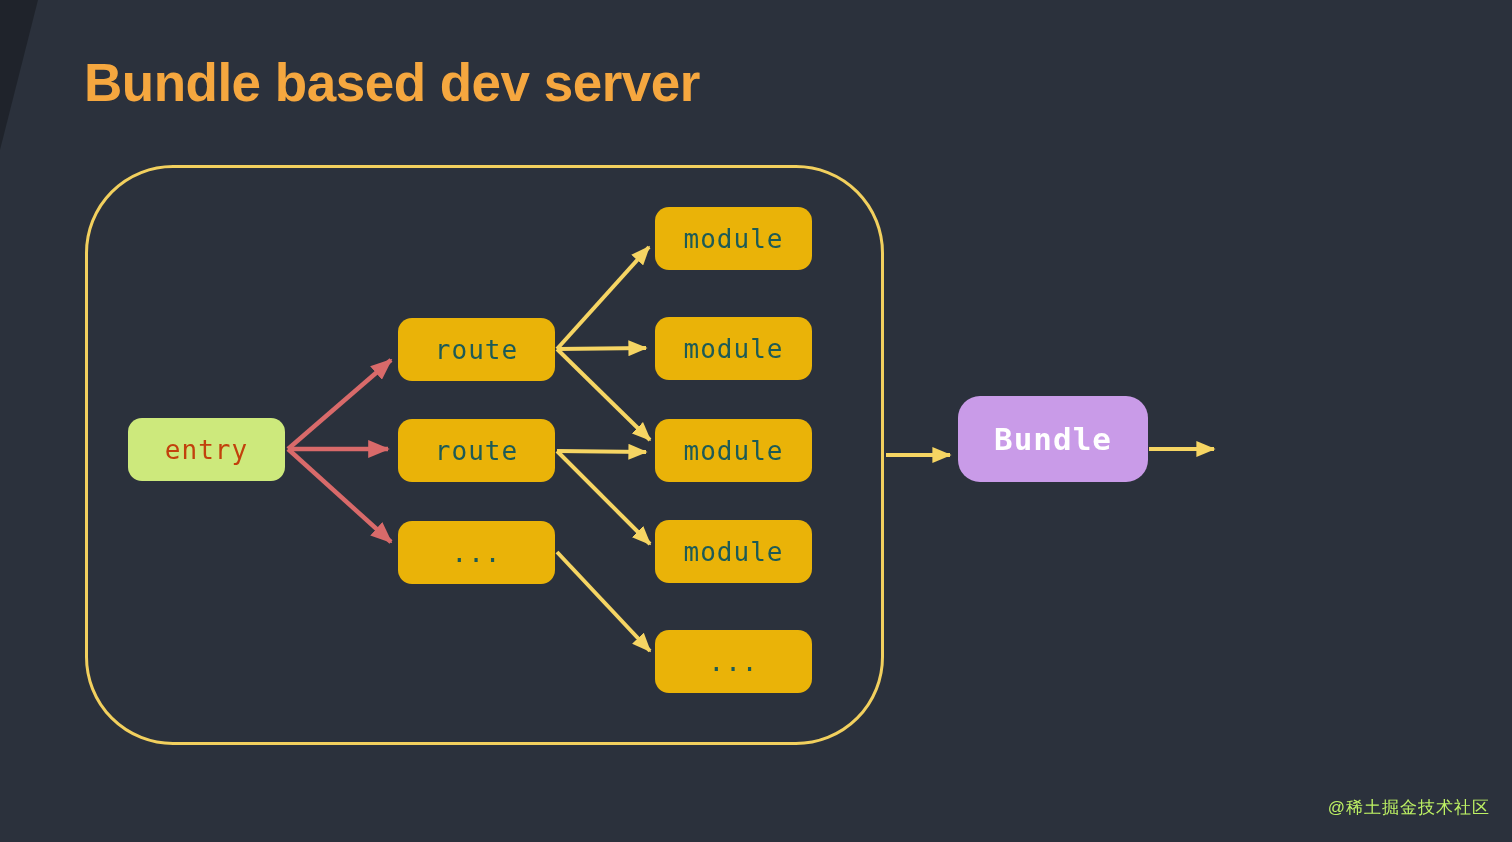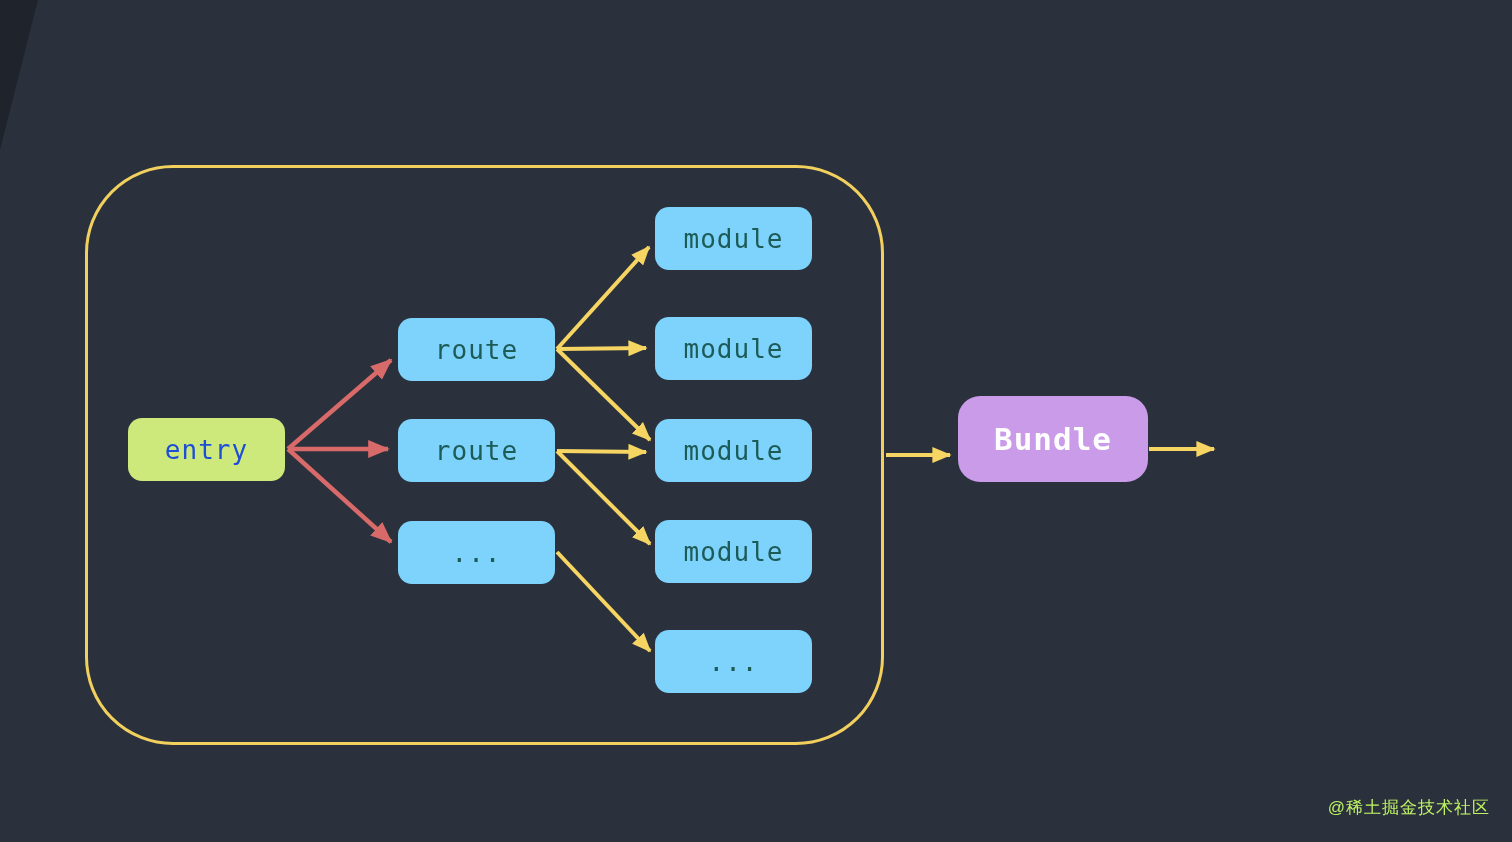--- a/index.html
+++ b/index.html
@@ -60,26 +60,26 @@
   }
   .node.small {
     width: 157px;
     height: 63px;
     border-radius: 14px;
     font-family: "DejaVu Sans Mono", monospace;
     font-size: 26px;
     letter-spacing: 1px;
   }
   .node.green {
-    background: #7dd3fc;
+    background: #eab308;
     color: #1d5b57;
   }
   .node.entry {
     background: #cde97c;
-    color: #1d4ed8;
+    color: #c2410c;
   }
   .node.big {
     width: 190px;
     border-radius: 22px;
     font-weight: 700;
     color: #ffffff;
   }
   .node.bundle {
     left: 958px;
     top: 396px;
@@ -122,20 +122,21 @@
   .pos-module-4 { left: 655px; top: 520px; }
   .pos-module-5 { left: 655px; top: 630px; }
 </style>
 </head>
 <body>
 
 <div class="stage">
 
   <div class="corner-shade"></div>
 
+  <h1 class="slide-title">Bundle based dev server</h1>
 
   <div class="boundary"></div>
 
   <svg class="arrow-layer" viewBox="0 0 1512 842" xmlns="http://www.w3.org/2000/svg">
     <defs>
       <marker id="arrow-red" markerWidth="4.8" markerHeight="4" refX="4.4" refY="2" orient="auto">
         <path d="M0,0 L4.8,2 L0,4 Z" fill="#d96a6a"></path>
       </marker>
       <marker id="arrow-yellow" markerWidth="4.8" markerHeight="4" refX="4.4" refY="2" orient="auto">
         <path d="M0,0 L4.8,2 L0,4 Z" fill="#f6d563"></path>

